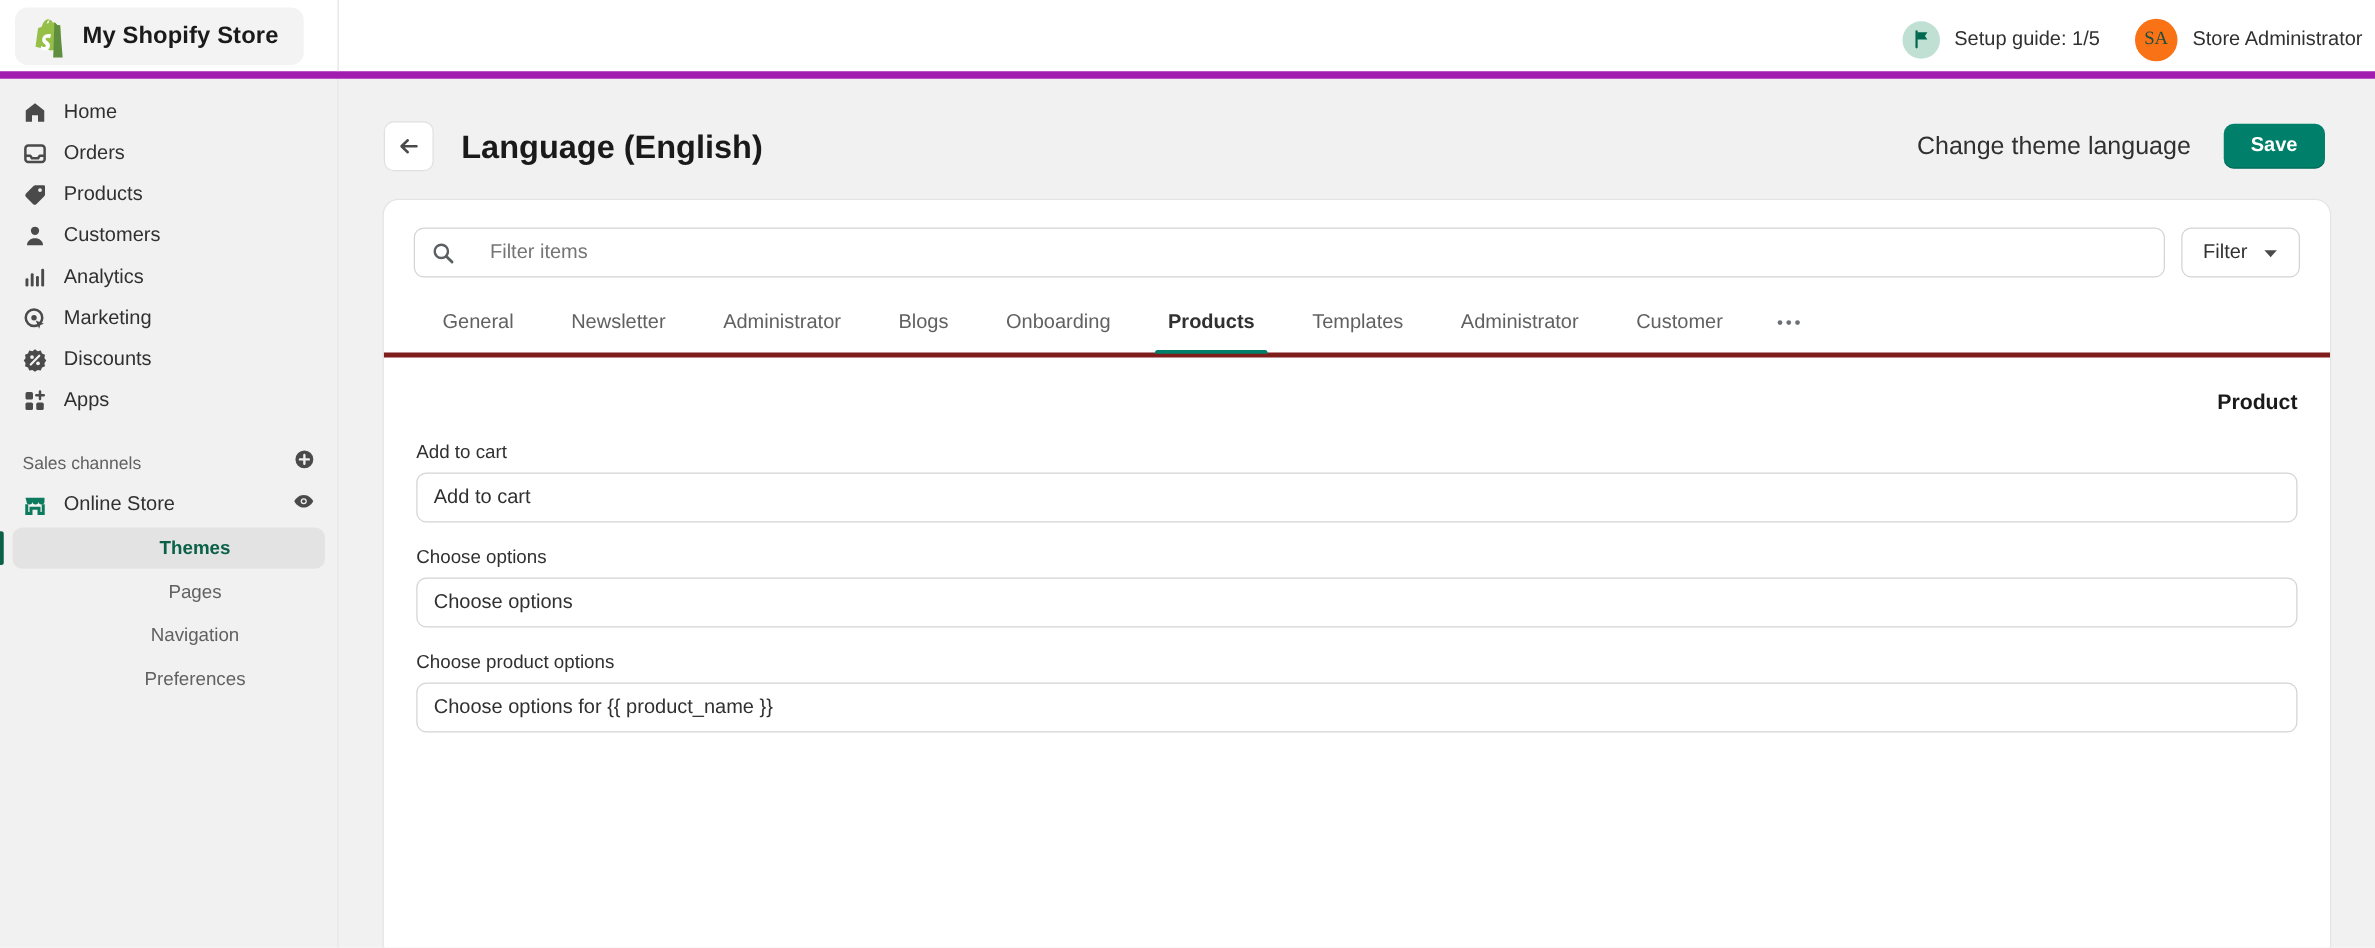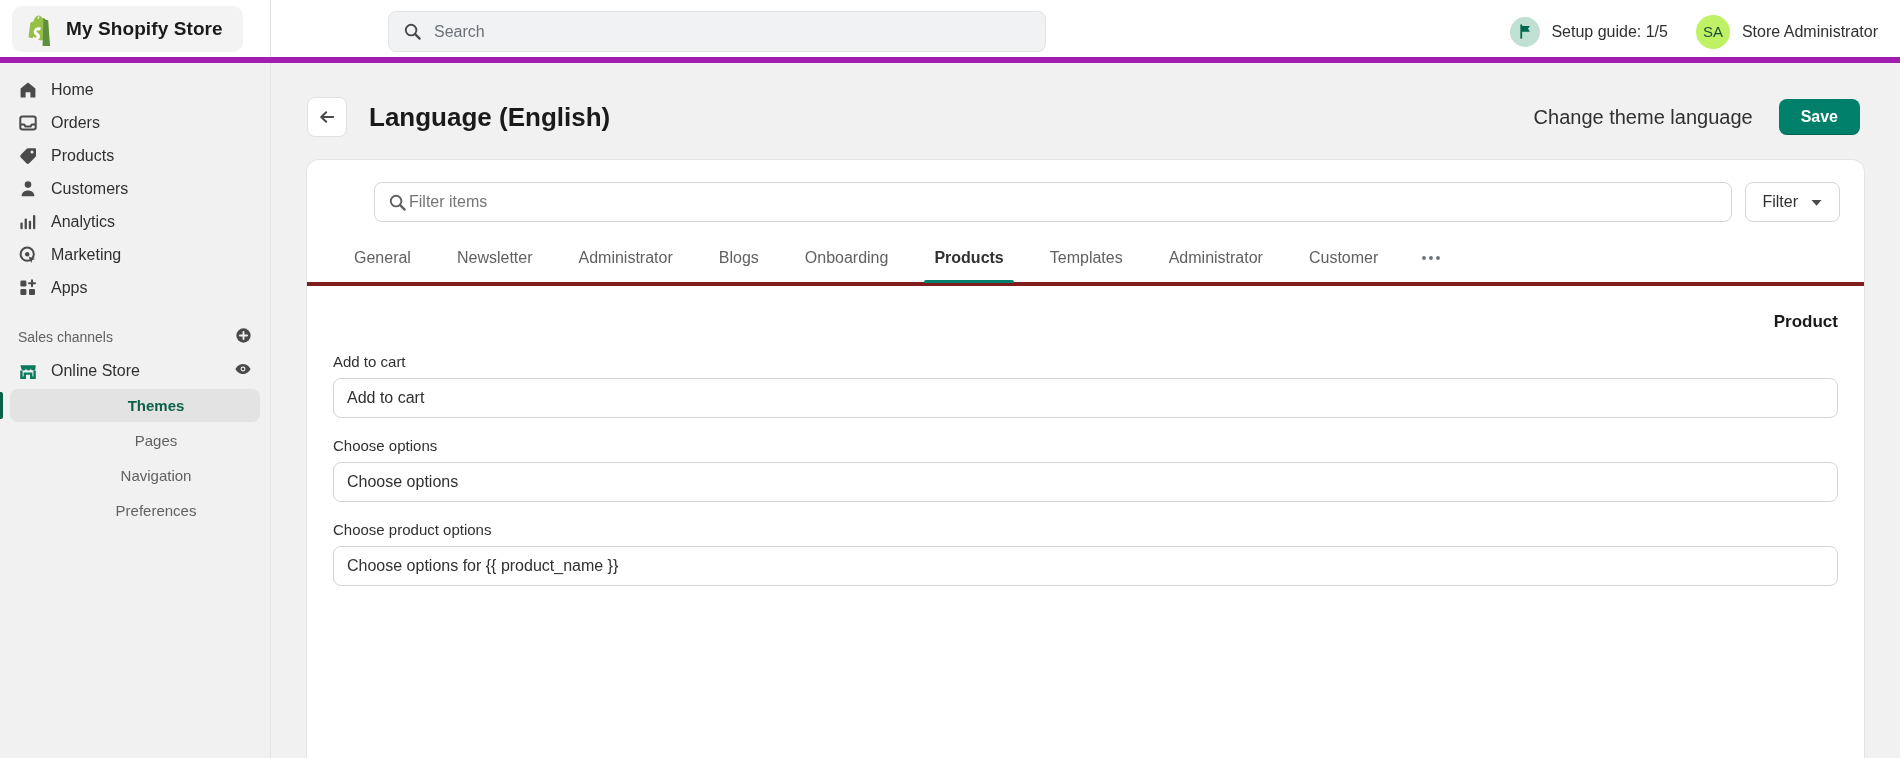--- a/index.html
+++ b/index.html
@@ -45,43 +45,43 @@
     border-radius: 8px;
     display: flex; align-items: center; gap: 12px;
     padding: 0 14px;
   }
   .search-wrap .ph {
     font-size: 16px; color: #6b7177;
   }
   .topbar-right {
     position: absolute; right: 0; top: 0; height: 63px;
     display: flex; align-items: center; gap: 14px;
-    padding-right: 12px;
+    padding-right: 0;
   }
   .setup-guide {
     display: flex; align-items: center; gap: 11px;
     height: 40px; padding: 0 10px; border-radius: 8px;
   }
   .flag-badge {
     width: 30px; height: 30px; border-radius: 50%;
     background: #bfe0d2;
     display: flex; align-items: center; justify-content: center;
     flex: none;
   }
   .setup-text { font-size: 16px; color: #303030; white-space: nowrap; }
   .user-chip {
     display: flex; align-items: center; gap: 12px;
     height: 40px; padding: 0 6px 0 4px; border-radius: 8px;
     margin-right: 4px;
   }
   .avatar {
     width: 34px; height: 34px; border-radius: 50%;
-    background: #bef264; color: #1d4d3f;
+    background: #f97316; color: #1d4d3f;
     display: flex; align-items: center; justify-content: center;
-    font-size: 15px; font-weight: 400; flex: none;
+    font-size: 15px; font-weight: 400; flex: none; font-family: Liberation Serif, serif;
   }
   .user-name { font-size: 16px; color: #303030; white-space: nowrap; }
 
   
   .sidebar {
     position: absolute; top: 63px; left: 0;
     width: 271px; height: 695px;
     background: #f1f1f1;
     border-right: 1px solid #e3e3e3;
     padding-top: 10px;
@@ -161,22 +161,22 @@
     box-shadow: 0 1px 0 rgba(0,0,0,.07), 0 0 0 1px rgba(0,0,0,.05);
     height: 610px; overflow: hidden;
   }
   .card-top {
     display: flex; align-items: center; gap: 13px;
     padding: 22px 24px 0 24px;
   }
   .filter-input {
     flex: 1; height: 40px;
     border: 1px solid #d4d4d4; border-radius: 8px;
-    display: flex; align-items: center; gap: 2px;
-    padding: 0 13px; background: #fff; margin-left: 43px;
+    display: flex; align-items: center; gap: 28px;
+    padding: 0 13px; background: #fff;
   }
   .filter-input .ph { font-size: 16px; color: #757575; }
   .filter-btn {
     height: 40px; min-width: 94px;
     border: 1px solid #d4d4d4; border-radius: 8px;
     background: #fff; display: flex; align-items: center;
     justify-content: center; gap: 12px; padding: 0 16px;
     cursor: pointer;
   }
   .filter-btn .label { font-size: 16px; color: #303030; }
@@ -228,27 +228,20 @@
   <div class="store-chip">
     <svg class="shopify-logo" viewBox="0 0 30 34">
       <path d="M23.2 5.1c-.1-.1-.3-.2-.4-.2l-2.1-.2s-1.6-1.6-1.8-1.8c-.2-.2-.5-.1-.6-.1l-.9.3C17 2 16.3 1 15.2 1h-.1c-.3-.4-.7-.6-1.1-.6-3 0-4.5 3.8-5 5.7l-2.1.7c-.7.2-.7.2-.8.8-.1.5-1.8 13.7-1.8 13.7L16 24.2l7.4-1.6S23.3 5.3 23.2 5.1zM14.3 3.3l-1.6.5c.3-1.3 1-2.6 1.8-2.6.1 0 .2 0 .3.1-.3.4-.4 1.2-.5 2zm-.9-2.2z" fill="#95bf47" transform="translate(2,3) scale(1.05)"></path>
       <path d="M22.8 4.9l-2.1-.2s-1.6-1.6-1.8-1.8l-.3-.1-1 28.6 7.4-1.6S22.9 5.1 22.8 4.9z" fill="#5e8e3e" transform="translate(2,3) scale(1.05)"></path>
       <path d="M16.1 12.2l-.9 2.7s-.8-.4-1.8-.4c-1.5 0-1.5.9-1.5 1.1 0 1.2 3.3 1.7 3.3 4.7 0 2.3-1.5 3.8-3.5 3.8-2.4 0-3.6-1.5-3.6-1.5l.6-2.1s1.2 1.1 2.3 1.1c.7 0 1-.6 1-1 0-1.6-2.7-1.7-2.7-4.4 0-2.3 1.6-4.5 4.9-4.5 1.3 0 1.9.4 1.9.4z" fill="#fff" transform="translate(2,3) scale(1.05)"></path>
     </svg>
     <span class="store-name">My Shopify Store</span>
   </div>
   <div class="topbar-divider"></div>
 
-  <div class="search-wrap">
-    <svg width="19" height="19" viewBox="0 0 20 20">
-      <circle cx="8.5" cy="8.5" r="5.6" fill="none" stroke="#4a4a4a" stroke-width="2"></circle>
-      <line x1="12.8" y1="12.8" x2="17.5" y2="17.5" stroke="#4a4a4a" stroke-width="2.4" stroke-linecap="round"></line>
-    </svg>
-    <span class="ph">Search</span>
-  </div>
 
   <div class="topbar-right">
     <div class="setup-guide">
       <span class="flag-badge">
         <svg width="17" height="17" viewBox="0 0 20 20">
           <path d="M5 2.5v15" stroke="#00694f" stroke-width="2.1" stroke-linecap="round"></path>
           <path d="M5.6 3.4h9.6l-2.3 3.4 2.3 3.4H5.6z" fill="#00694f"></path>
         </svg>
       </span>
       <span class="setup-text">Setup guide: 1/5</span>
@@ -305,20 +298,29 @@
 
   <div class="nav-item">
     <svg class="nav-ico" viewBox="0 0 20 20">
       <circle cx="9.2" cy="9.2" r="6.6" fill="none" stroke="#4a4a4a" stroke-width="2"></circle>
       <circle cx="9.2" cy="9.2" r="2.2" fill="#4a4a4a"></circle>
       <path d="M10.6 11.4l6.6 2.6-2.9 1-1 2.9z" fill="#4a4a4a"></path>
     </svg>
     <span class="label">Marketing</span>
   </div>
 
+  <div class="nav-item">
+    <svg class="nav-ico" viewBox="0 0 20 20">
+      <path d="M10 1.4l2.1 1.5 2.5-.5 1 2.4 2.4 1-.5 2.5 1.5 2.1-1.5 2.1.5 2.5-2.4 1-1 2.4-2.5-.5-2.1 1.5-2.1-1.5-2.5.5-1-2.4-2.4-1 .5-2.5L1 10.4l1.5-2.1-.5-2.5 2.4-1 1-2.4 2.5.5z" fill="#4a4a4a"></path>
+      <circle cx="7.6" cy="7.6" r="1.5" fill="#f1f1f1"></circle>
+      <circle cx="12.4" cy="12.6" r="1.5" fill="#f1f1f1"></circle>
+      <line x1="13.4" y1="6.6" x2="6.6" y2="13.6" stroke="#f1f1f1" stroke-width="1.8" stroke-linecap="round"></line>
+    </svg>
+    <span class="label">Discounts</span>
+  </div>
 
   <div class="nav-item">
     <svg class="nav-ico" viewBox="0 0 20 20">
       <rect x="2.4" y="2.6" width="6" height="6" rx="1.3" fill="#4a4a4a"></rect>
       <rect x="2.4" y="11" width="6" height="6" rx="1.3" fill="#4a4a4a"></rect>
       <rect x="11" y="11" width="6" height="6" rx="1.3" fill="#4a4a4a"></rect>
       <path d="M14 2.2v6M11 5.2h6" stroke="#4a4a4a" stroke-width="2" stroke-linecap="round"></path>
     </svg>
     <span class="label">Apps</span>
   </div>

